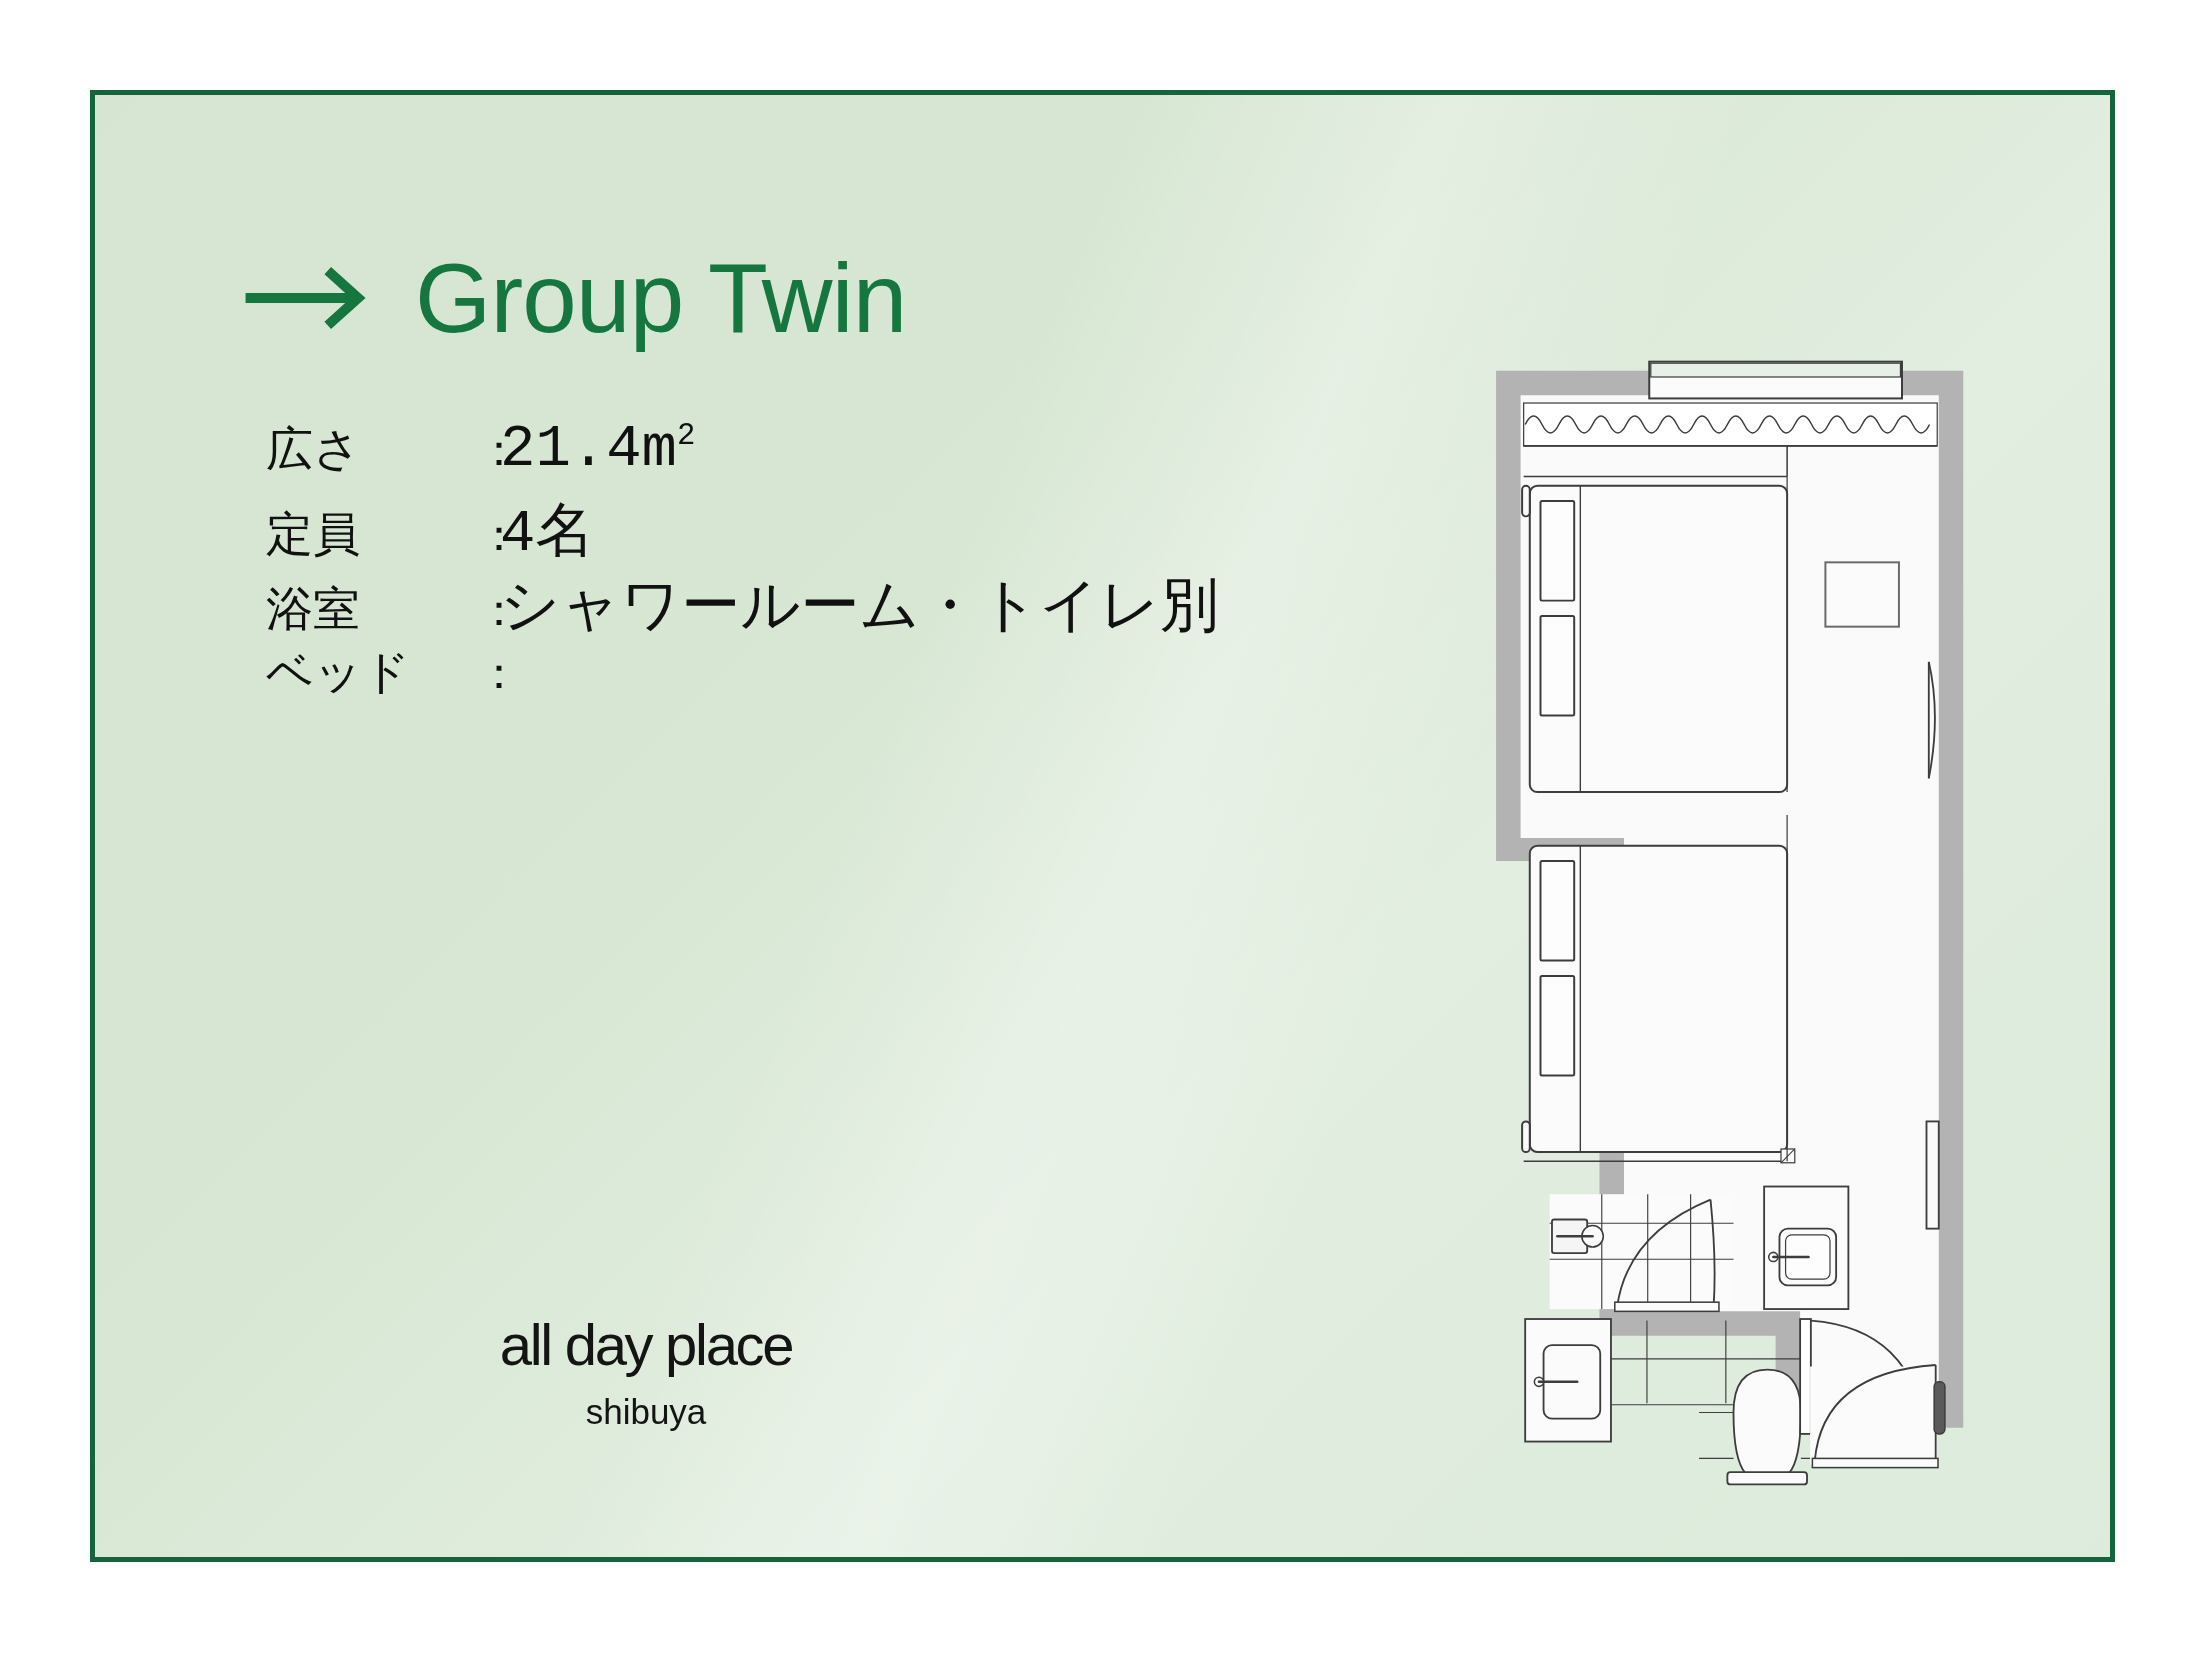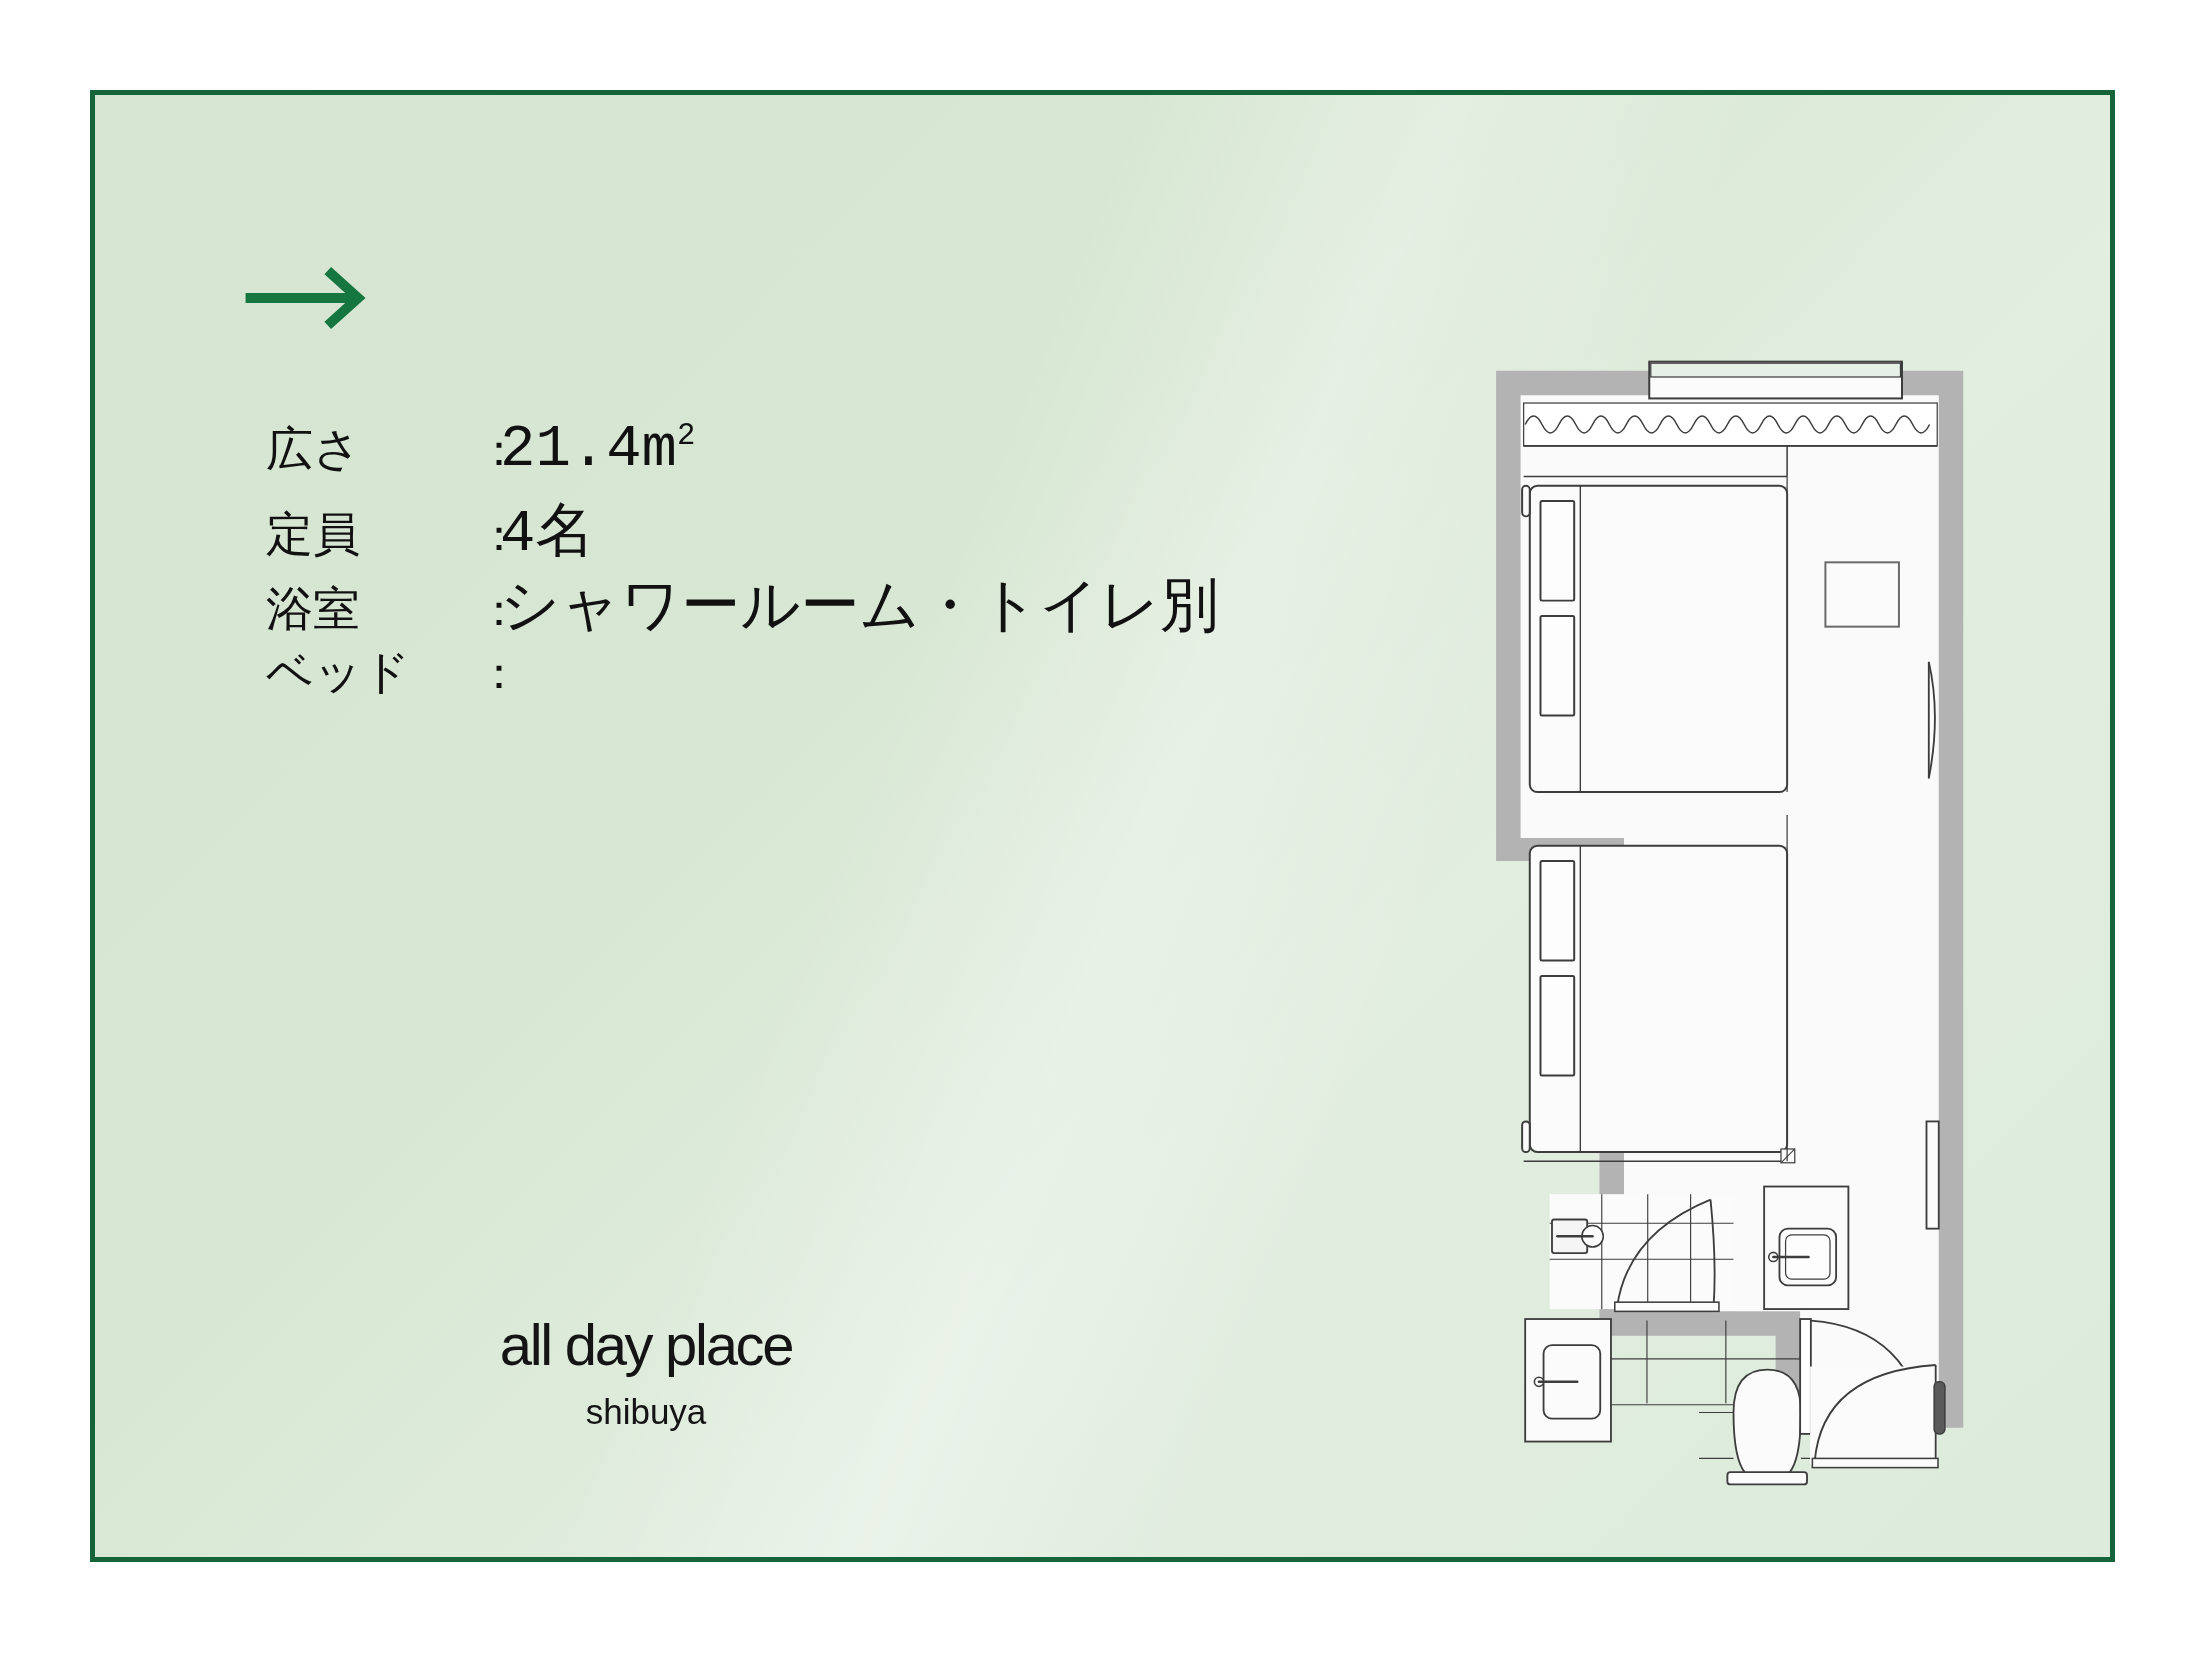--- a/index.html
+++ b/index.html
@@ -63,20 +63,21 @@
 <div id="card">
   <div id="sheen"></div>
 
   <div id="left">
 
     <div id="titlerow">
       <svg id="arrow" viewBox="0 0 180 92">
         <path d="M4 46 H150" stroke="#16763f" stroke-width="13" fill="none" stroke-linecap="butt"></path>
         <path d="M112 10 L152 46 L112 82" stroke="#16763f" stroke-width="13" fill="none" stroke-linecap="butt" stroke-linejoin="miter"></path>
       </svg>
+      <div id="title">Group Twin</div>
     </div>
 
     <div id="specs">
 
       <div class="specrow">
         <div class="lbl">広さ</div>
         <div class="colon">：</div>
         <div class="val"><span>21.4m</span><sup>2</sup></div>
       </div>
 

